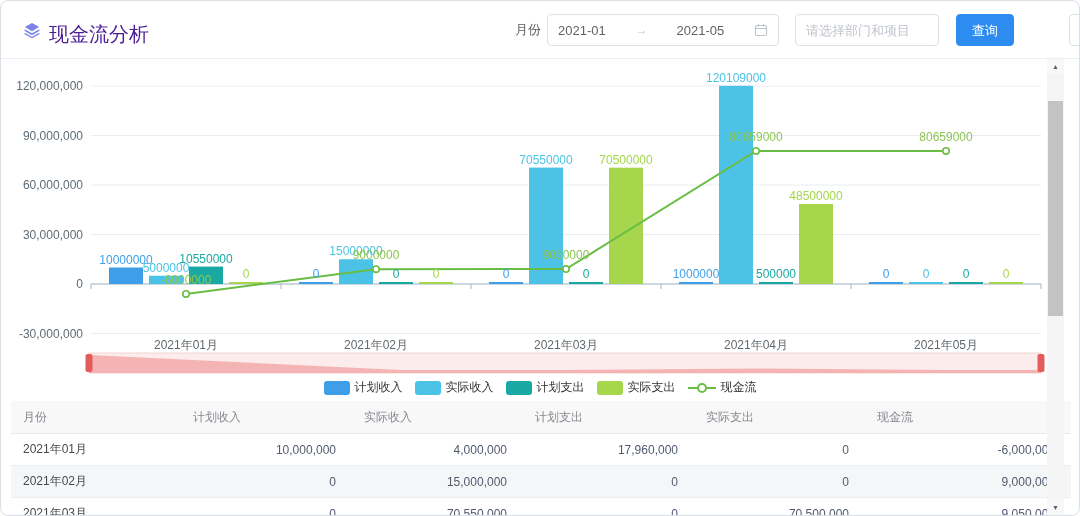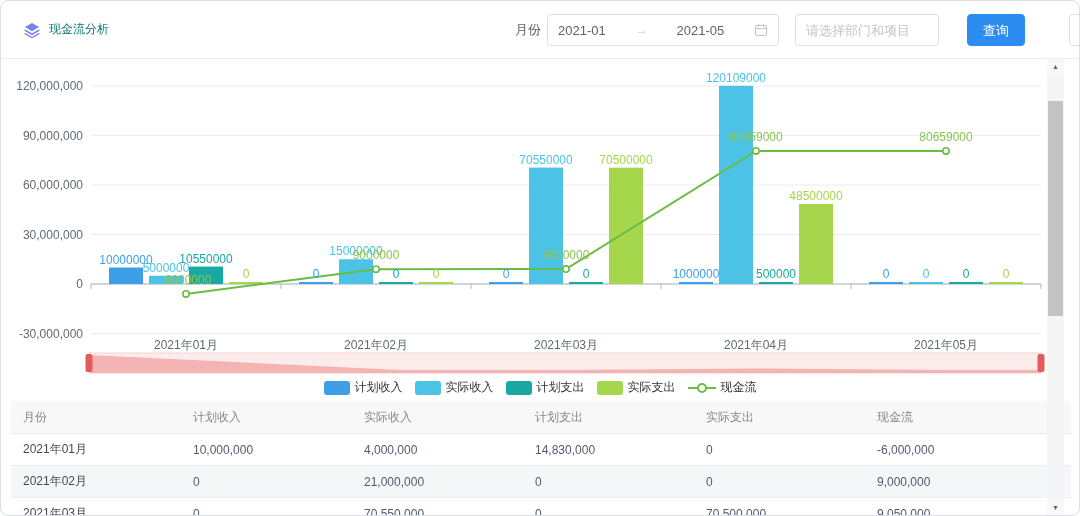--- a/index.html
+++ b/index.html
@@ -2,51 +2,51 @@
 <html><head>
 <meta charset="utf-8">
 <style>
   html,body{margin:0;padding:0;background:#fff;}
   body{font-family:"Liberation Sans","DejaVu Sans",sans-serif;}
   .card{position:relative;width:1080px;height:516px;box-sizing:border-box;border:1px solid #dcdfe6;
         border-radius:8px;background:#fff;overflow:hidden;}
   
   .topbar{position:absolute;left:0;top:0;width:100%;height:58px;border-bottom:1px solid #ebeef5;box-sizing:border-box;}
   .app-icon{position:absolute;left:22px;top:20px;}
-  .title{position:absolute;left:48px;top:20px;font-size:12px;color:#0f766e;}
+  .title{position:absolute;left:48px;top:20px;font-size:20px;color:#4c1d95;}
   .month-label{position:absolute;left:514px;top:0;line-height:58px;font-size:13px;color:#606266;}
   .ctl{position:absolute;top:13px;height:32px;box-sizing:border-box;border:1px solid #dcdfe6;border-radius:4px;
        background:#fff;font-size:13px;color:#606266;}
   .date-range{left:546px;width:232px;display:flex;align-items:center;padding:0 10px;gap:23px;cursor:pointer;}
   .date-range .dval{flex:1;}
   .date-range .d2{padding-left:6px;}
   .date-range .arr{color:#c0c4cc;font-size:12px;}
   .dept{left:794px;width:144px;padding:0 10px;outline:none;}
   .dept::placeholder{color:#c0c4cc;}
   .btn{position:absolute;top:13px;height:32px;box-sizing:border-box;border-radius:4px;font-size:13px;
        cursor:pointer;text-align:center;line-height:30px;}
-  .btn-primary{left:955px;width:58px;background:#2d8cf0;border:1px solid #2d8cf0;color:#fff;margin-left:11px;}
+  .btn-primary{left:955px;width:58px;background:#2d8cf0;border:1px solid #2d8cf0;color:#fff;}
   .btn-default{left:1028px;width:46px;background:#fff;border:1px solid #dcdfe6;color:#515a6e;margin-left:40px;}
   
   #chart{position:absolute;left:0;top:58px;}
   #chart text{font-family:"Liberation Sans","DejaVu Sans",sans-serif;}
   
   .legend{position:absolute;left:0;top:378px;width:100%;display:flex;justify-content:center;
           align-items:center;gap:12px;font-size:12px;color:#333;}
   .legend-item{display:flex;align-items:center;gap:5px;cursor:pointer;}
   .swatch{width:26px;height:14px;border-radius:3px;display:inline-block;}
   .line-swatch{width:28px;height:14px;position:relative;display:inline-block;}
   .line-swatch .ln{position:absolute;left:0;right:0;top:6px;height:2px;}
   .line-swatch .dot{position:absolute;left:9px;top:2px;width:6px;height:6px;border-radius:50%;
                     background:#fff;border:2px solid;}
   
   .tbl{position:absolute;left:10px;top:400px;width:1060px;border-collapse:collapse;font-size:12px;table-layout:fixed;}
   .tbl th{height:32px;background:#f8f8f9;color:#85898f;font-weight:normal;text-align:left;
           padding:0 0 0 12px;border-bottom:1px solid #e8eaec;}
-  .tbl td{height:31px;color:#515a6e;border-bottom:1px solid #eceef2;padding:0 16px 0 12px;text-align:left;}
+  .tbl td{height:31px;color:#515a6e;border-bottom:1px solid #eceef2;padding:0 16px 0 12px;text-align:right;}
   .tbl td:first-child{text-align:left;padding-left:12px;color:#45494e;}
   .tbl tbody tr:nth-child(2){background:#f5f6f8;}
   
   .feedback{position:absolute;left:1028px;top:443px;width:50px;height:54px;background:#fff;border-radius:6px;
             box-shadow:0 2px 10px rgba(0,0,0,.15);z-index:30;display:flex;flex-direction:column;
             align-items:center;justify-content:center;gap:3px;cursor:pointer;}
   .feedback .fb-label{font-size:10px;color:#909399;white-space:nowrap;}
   
   .scrollbar{position:absolute;left:1046px;top:58px;width:17px;height:456px;background:#f5f5f5;z-index:20;}
   .sb-btn{position:absolute;left:0;width:17px;height:15px;background:#f8f8f8;color:#5f6368;font-size:7px;
@@ -211,28 +211,28 @@
           <th>计划支出</th>
           <th>实际支出</th>
           <th>现金流</th>
         </tr>
       </thead>
     <tbody>
         <tr>
           <td>2021年01月</td>
           <td>10,000,000</td>
           <td>4,000,000</td>
-          <td>14,830,000</td>
+          <td>17,960,000</td>
           <td>0</td>
           <td>-6,000,000</td>
         </tr>
         <tr>
           <td>2021年02月</td>
           <td>0</td>
-          <td>21,000,000</td>
+          <td>15,000,000</td>
           <td>0</td>
           <td>0</td>
           <td>9,000,000</td>
         </tr>
         <tr>
           <td>2021年03月</td>
           <td>0</td>
           <td>70,550,000</td>
           <td>0</td>
           <td>70,500,000</td>

